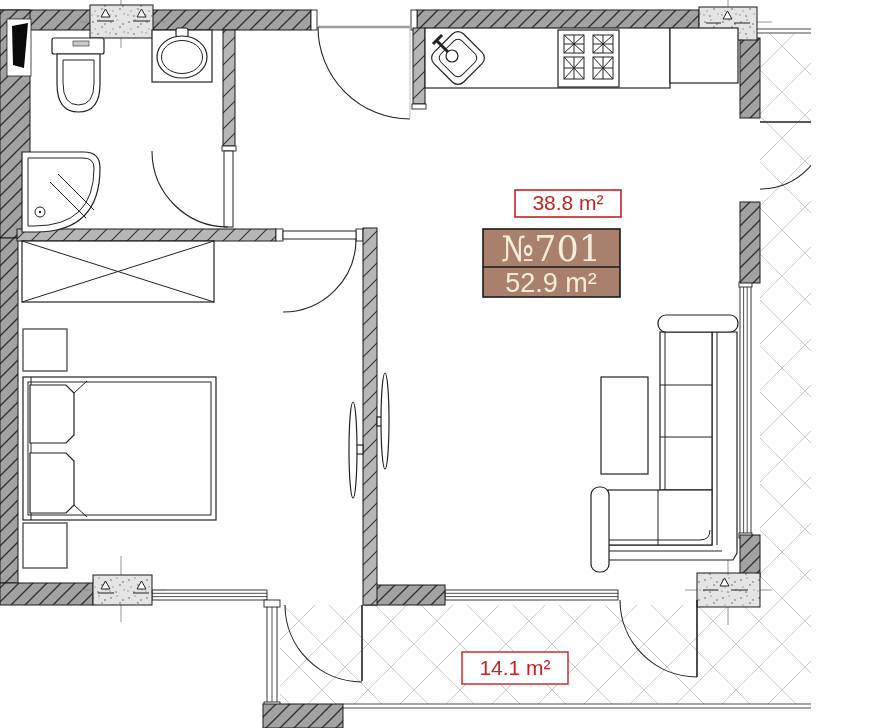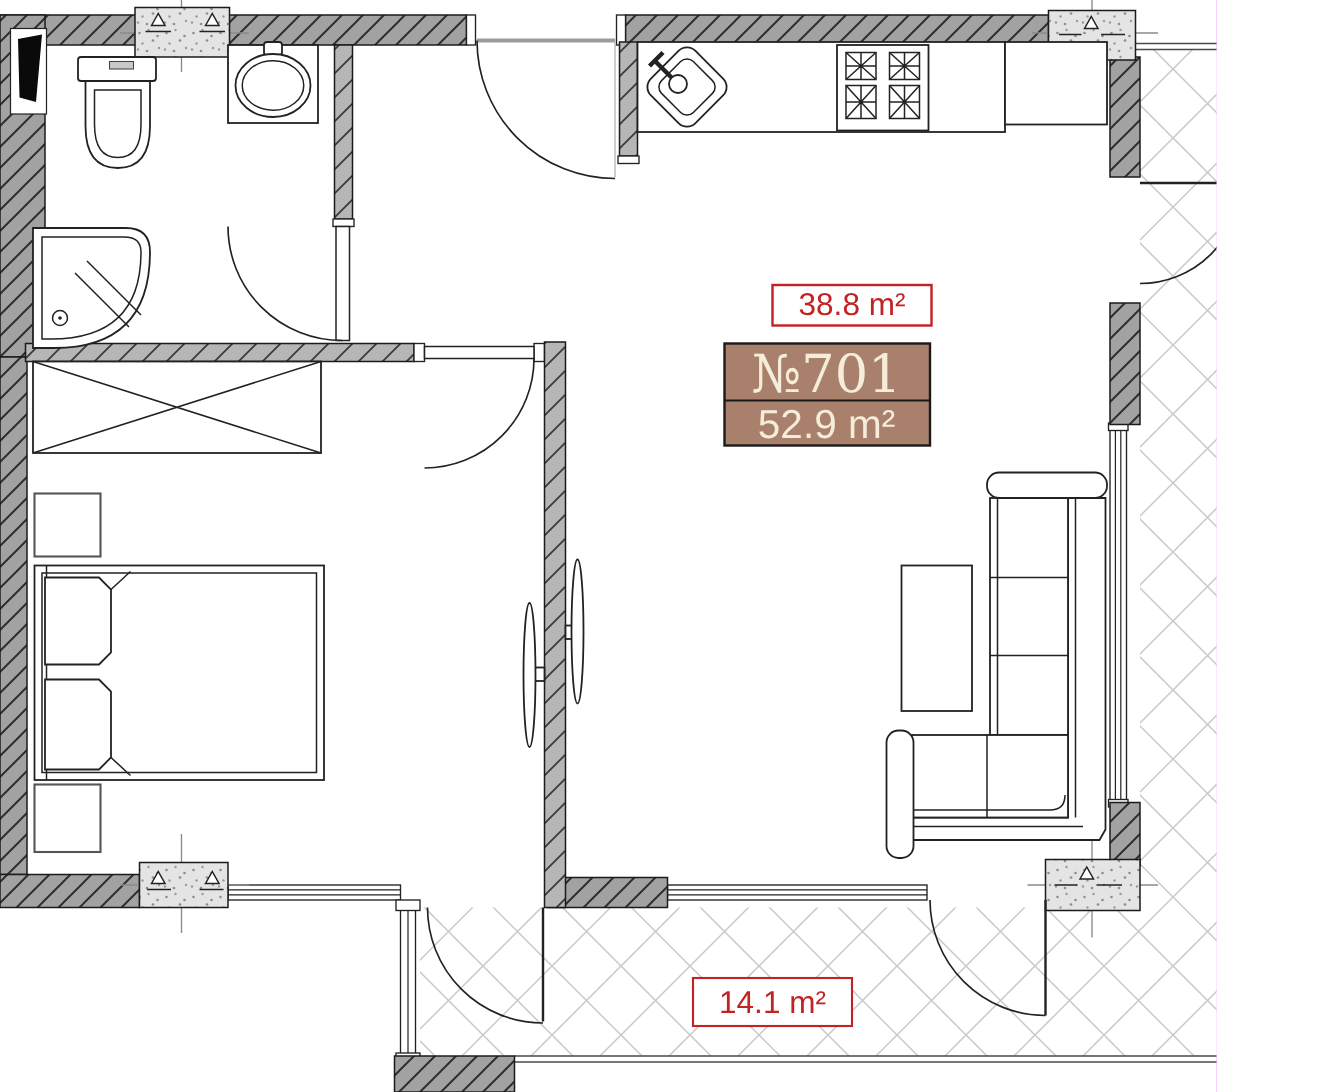--- a/index.html
+++ b/index.html
@@ -1,16 +1,16 @@
 <!DOCTYPE html>
 <html><head>
 <meta charset="utf-8">
 <style>
   html,body{margin:0;padding:0;background:#ffffff;}
-  .stage{position:relative;width:811px;height:728px;background:#d946ef;overflow:hidden;
+  .stage{position:relative;width:811px;height:728px;background:#be185d;overflow:hidden;
          font-family:"Liberation Sans", sans-serif;}
   svg{display:block;}
   
   .w   {fill:url(#hatchDark); stroke:#1b1b1b; stroke-width:1;}
   .wi  {fill:url(#hatchLight); stroke:#1b1b1b; stroke-width:1;}
   .col {fill:url(#colDots); stroke:#1b1b1b; stroke-width:1;}
   .cap {fill:#ffffff; stroke:#222; stroke-width:0.9;}
   
   .fx  {fill:#ffffff; stroke:#222; stroke-width:1.2;}
   .fxg {fill:#ffffff; stroke:#555; stroke-width:1.4;}

